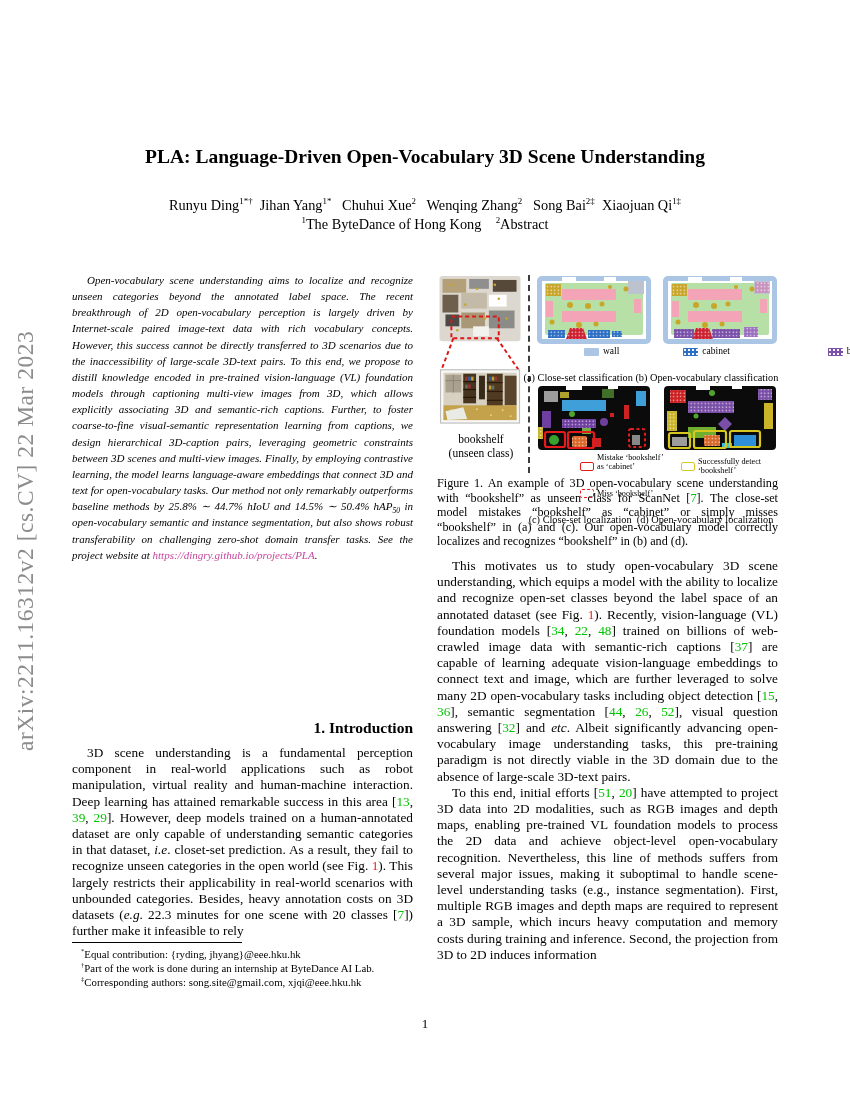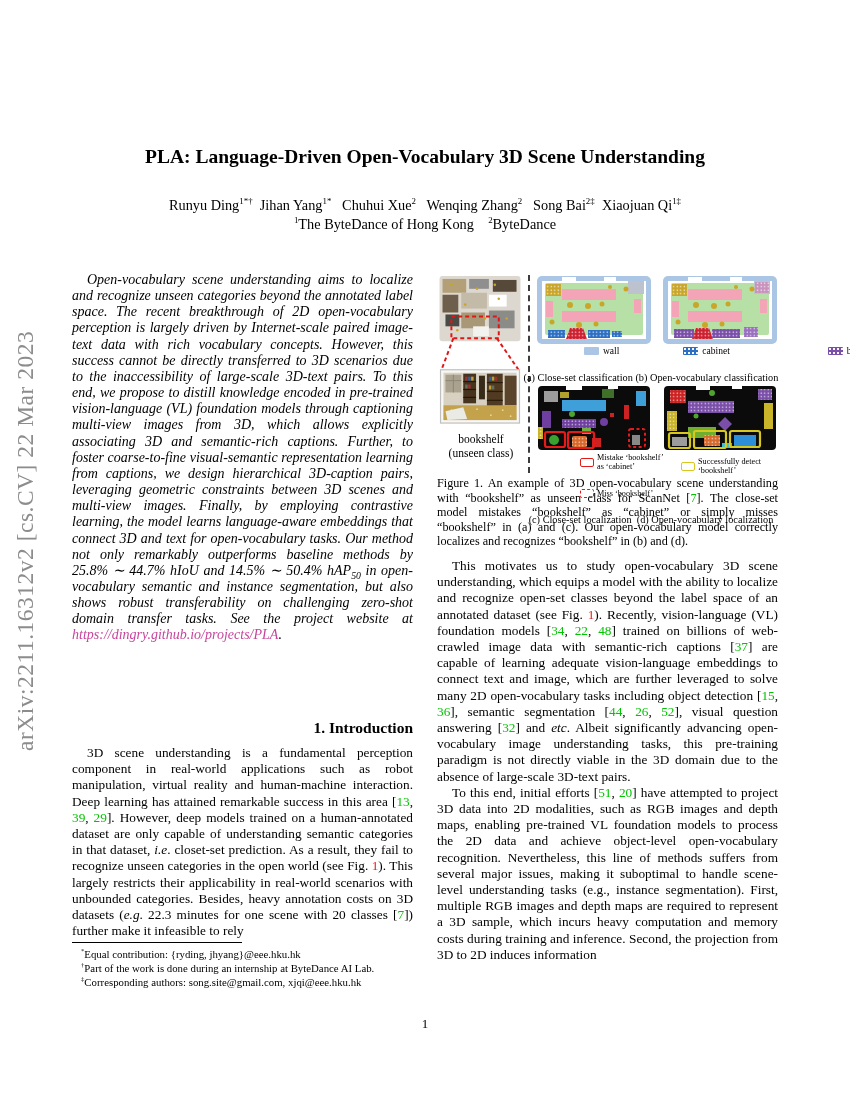--- a/index.html
+++ b/index.html
@@ -22,21 +22,21 @@
 
   .seg-sup{vertical-align:super;font-size:.62em;line-height:0;}
   .seg-sub{vertical-align:sub;font-size:.7em;line-height:0;}
   .seg-cite{color:var(--cite);}
   .seg-figref{color:var(--figref);}
   .seg-url{color:var(--url);font-style:italic;}
   .seg-i{font-style:italic;}
 
   .col-left{position:absolute;left:72px;top:272px;width:341px;}
   .abs-heading{text-align:center;font-weight:bold;font-size:15.5px;margin:0 0 14px 0;}
-  .abs-body{font-style:italic;font-size:14px;line-height:16.15px;
+  .abs-body{font-style:italic;font-size:11px;line-height:16.15px;
     text-align:justify;text-indent:15px;margin:0;}
 
   .intro{position:absolute;left:72px;top:719px;width:341px;}
   .intro-heading{font-size:15.5px;font-weight:bold;margin:0 0 8px 14px;text-align:right;}
   .intro-para{font-size:13.3px;line-height:16.2px;text-align:justify;
     text-indent:15px;margin:0;}
 
   .footnotes{position:absolute;left:72px;top:942px;width:341px;
     font-size:10.8px;line-height:13.9px;}
   .fn-rule{width:170px;border-top:1px solid #000;margin:0 0 5px 0;}
@@ -45,21 +45,21 @@
   .col-right{position:absolute;left:437px;top:275px;width:341px;}
   .figure{position:relative;height:201px;}
   .fig-left{position:absolute;left:0;top:0;width:88px;text-align:center;}
   .photo-label{margin-top:6px;font-size:11.5px;line-height:13.5px;}
   .fig-sep{position:absolute;left:91px;top:0;height:198px;border-left:2px dashed #3c3c3c;}
   .fig-grid{position:absolute;left:99px;top:0;width:242px;}
   .panel-row{display:flex;gap:10px;}
   .panel{display:block;}
 
   .legend-ab{display:flex;align-items:center;font-size:9.5px;margin-top:1px;padding-left:6px;}
-  .legend-item{display:flex;align-items:center;padding-left:42px;}
+  .legend-item{display:flex;align-items:flex-end;padding-left:42px;}
   .swatch{display:inline-block;width:15px;height:8px;margin-right:4px;border-radius:1px;}
   .sw-dots{background-image:radial-gradient(circle, rgba(255,255,255,.95) 1px, transparent 1.15px);
     background-size:4px 4px;}
   .caption-ab,.caption-cd{position:relative;left:-30px;width:290px;text-align:center;
     font-size:10.3px;margin-top:16px;white-space:pre-wrap;}
 
   .legend-cd{display:flex;align-items:flex-start;font-size:8.2px;margin-top:2px;padding-left:2px;}
   .legend-cd-left{display:flex;flex-direction:column;gap:18px;}
   .legend-cd-right{margin-left:10px;margin-top:4px;display:flex;align-items:center;}
   .boxicon{display:inline-block;width:12px;height:7px;border-radius:2px;margin-right:3px;flex:0 0 auto;}
@@ -76,21 +76,21 @@
 </style>
 </head>
 <body>
 
 <div class="page">
 
   <div class="watermark">arXiv:2211.16312v2  [cs.CV]  22 Mar 2023</div>
 
   <div class="title">PLA: Language-Driven Open-Vocabulary 3D Scene Understanding</div>
   <div class="authors"><span>Runyu Ding</span><span class="seg-sup">1*†</span><span>  </span><span>Jihan Yang</span><span class="seg-sup">1*</span><span>   </span><span>Chuhui Xue</span><span class="seg-sup">2</span><span>   </span><span>Wenqing Zhang</span><span class="seg-sup">2</span><span>   </span><span>Song Bai</span><span class="seg-sup">2‡</span><span>  </span><span>Xiaojuan Qi</span><span class="seg-sup">1‡</span></div>
-  <div class="affils"><span class="seg-sup">1</span><span>The ByteDance of Hong Kong    </span><span class="seg-sup">2</span><span>ByteDance</span></div>
+  <div class="affils"><span class="seg-sup">1</span><span>The ByteDance of Hong Kong    </span><span class="seg-sup">2</span><span>Abstract</span></div>
 
   <div class="col-left">
     <p class="abs-body"><span>Open-vocabulary scene understanding aims to localize and recognize unseen categories beyond the annotated label space. The recent breakthrough of 2D open-vocabulary perception is largely driven by Internet-scale paired image-text data with rich vocabulary concepts. However, this success cannot be directly transferred to 3D scenarios due to the inaccessibility of large-scale 3D-text pairs. To this end, we propose to distill knowledge encoded in pre-trained vision-language (VL) foundation models through captioning multi-view images from 3D, which allows explicitly associating 3D and semantic-rich captions. Further, to foster coarse-to-fine visual-semantic representation learning from captions, we design hierarchical 3D-caption pairs, leveraging geometric constraints between 3D scenes and multi-view images. Finally, by employing contrastive learning, the model learns language-aware embeddings that connect 3D and text for open-vocabulary tasks. Our method not only remarkably outperforms baseline methods by 25.8% ∼ 44.7% hIoU and 14.5% ∼ 50.4% hAP</span><span class="seg-sub">50</span><span> in open-vocabulary semantic and instance segmentation, but also shows robust transferability on challenging zero-shot domain transfer tasks. See the project website at </span><span class="seg-url">https://dingry.github.io/projects/PLA</span><span>.</span></p>
   </div>
 
   <div class="intro">
     <div class="intro-heading">1. Introduction</div>
     <p class="intro-para"><span>3D scene understanding is a fundamental perception component in real-world applications such as robot manipulation, virtual reality and human-machine interaction. Deep learning has attained remarkable success in this area [</span><span class="seg-cite">13</span><span>, </span><span class="seg-cite">39</span><span>, </span><span class="seg-cite">29</span><span>]. However, deep models trained on a human-annotated dataset are only capable of understanding semantic categories in that dataset, </span><span class="seg-i">i.e</span><span>. closet-set prediction. As a result, they fail to recognize unseen categories in the open world (see Fig. </span><span class="seg-figref">1</span><span>). This largely restricts their applicability in real-world scenarios with unbounded categories. Besides, heavy annotation costs on 3D datasets (</span><span class="seg-i">e.g</span><span>. 22.3 minutes for one scene with 20 classes [</span><span class="seg-cite">7</span><span>]) further make it infeasible to rely</span></p>
   </div>
 

